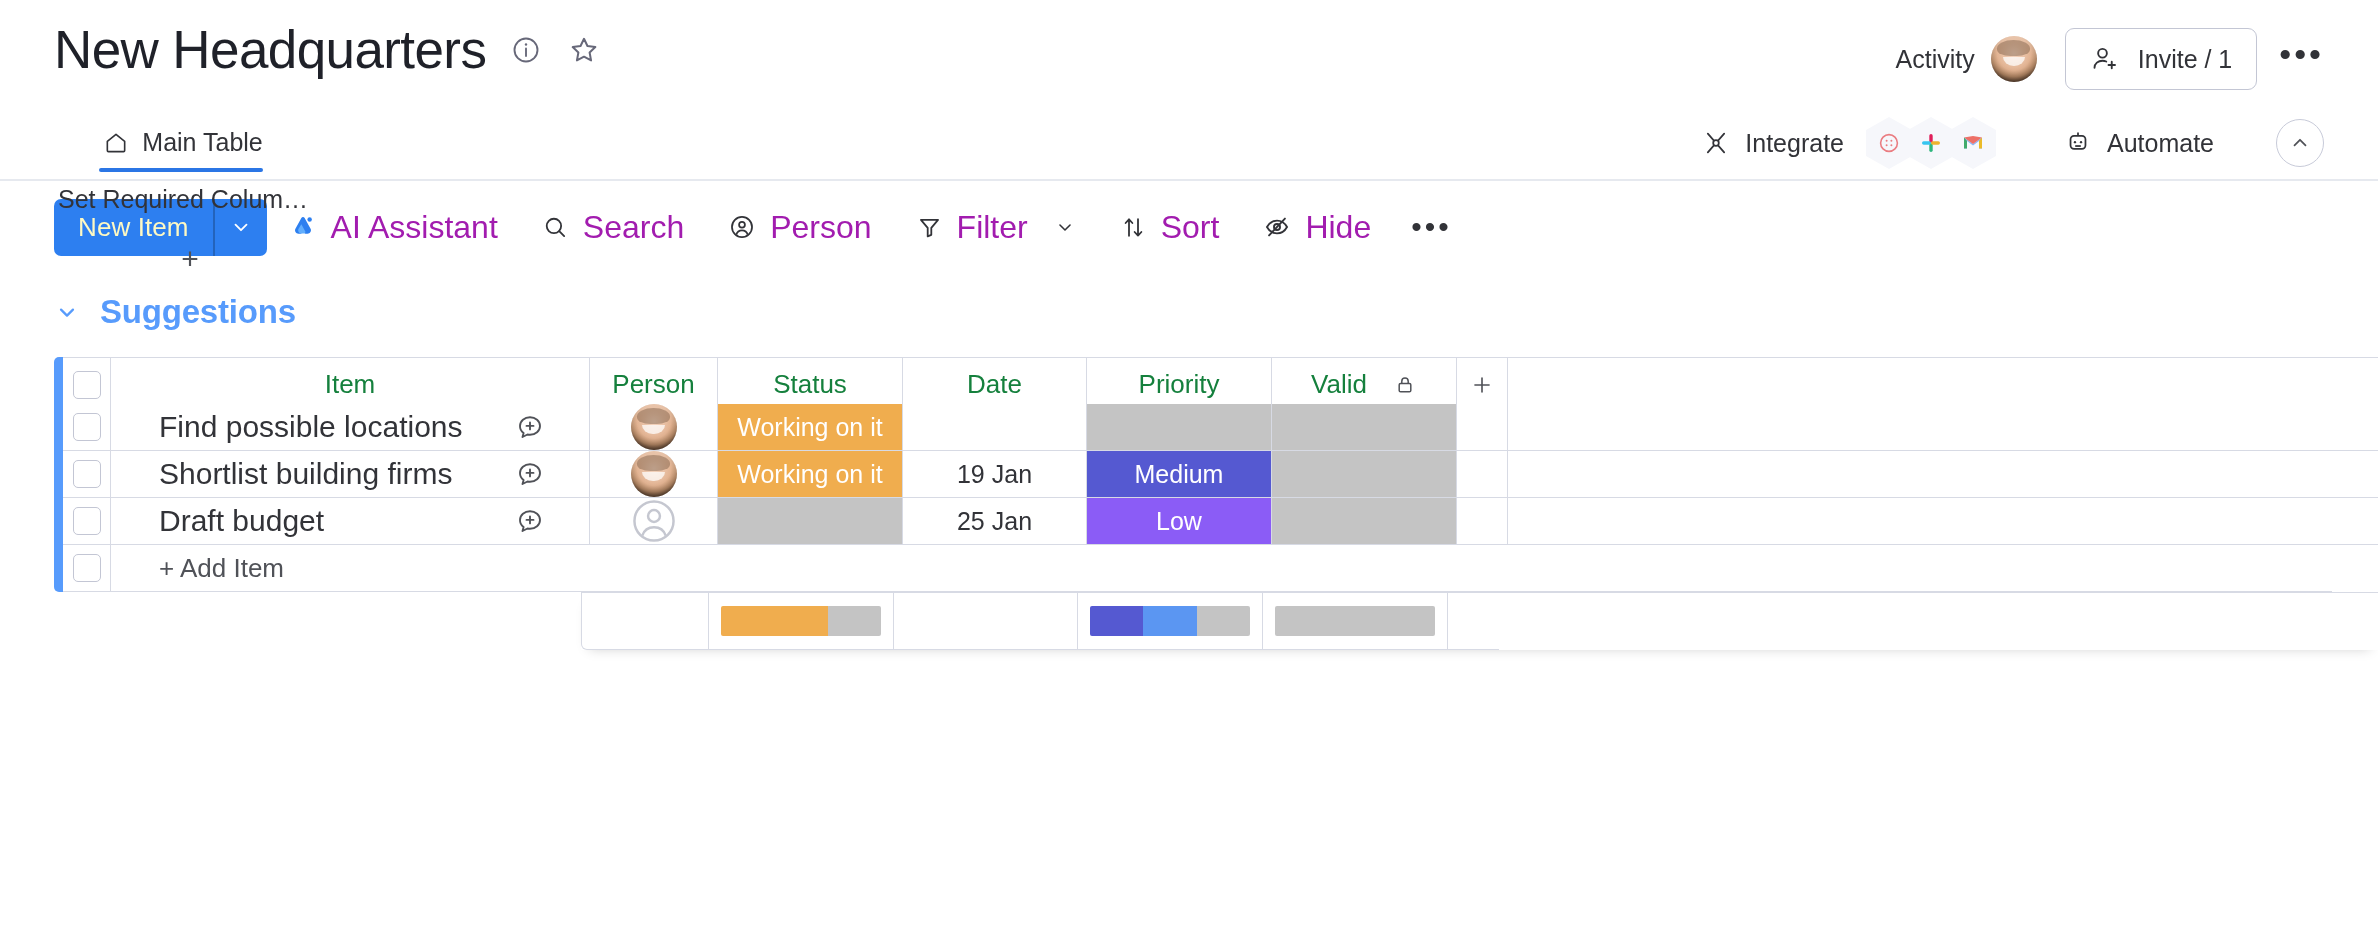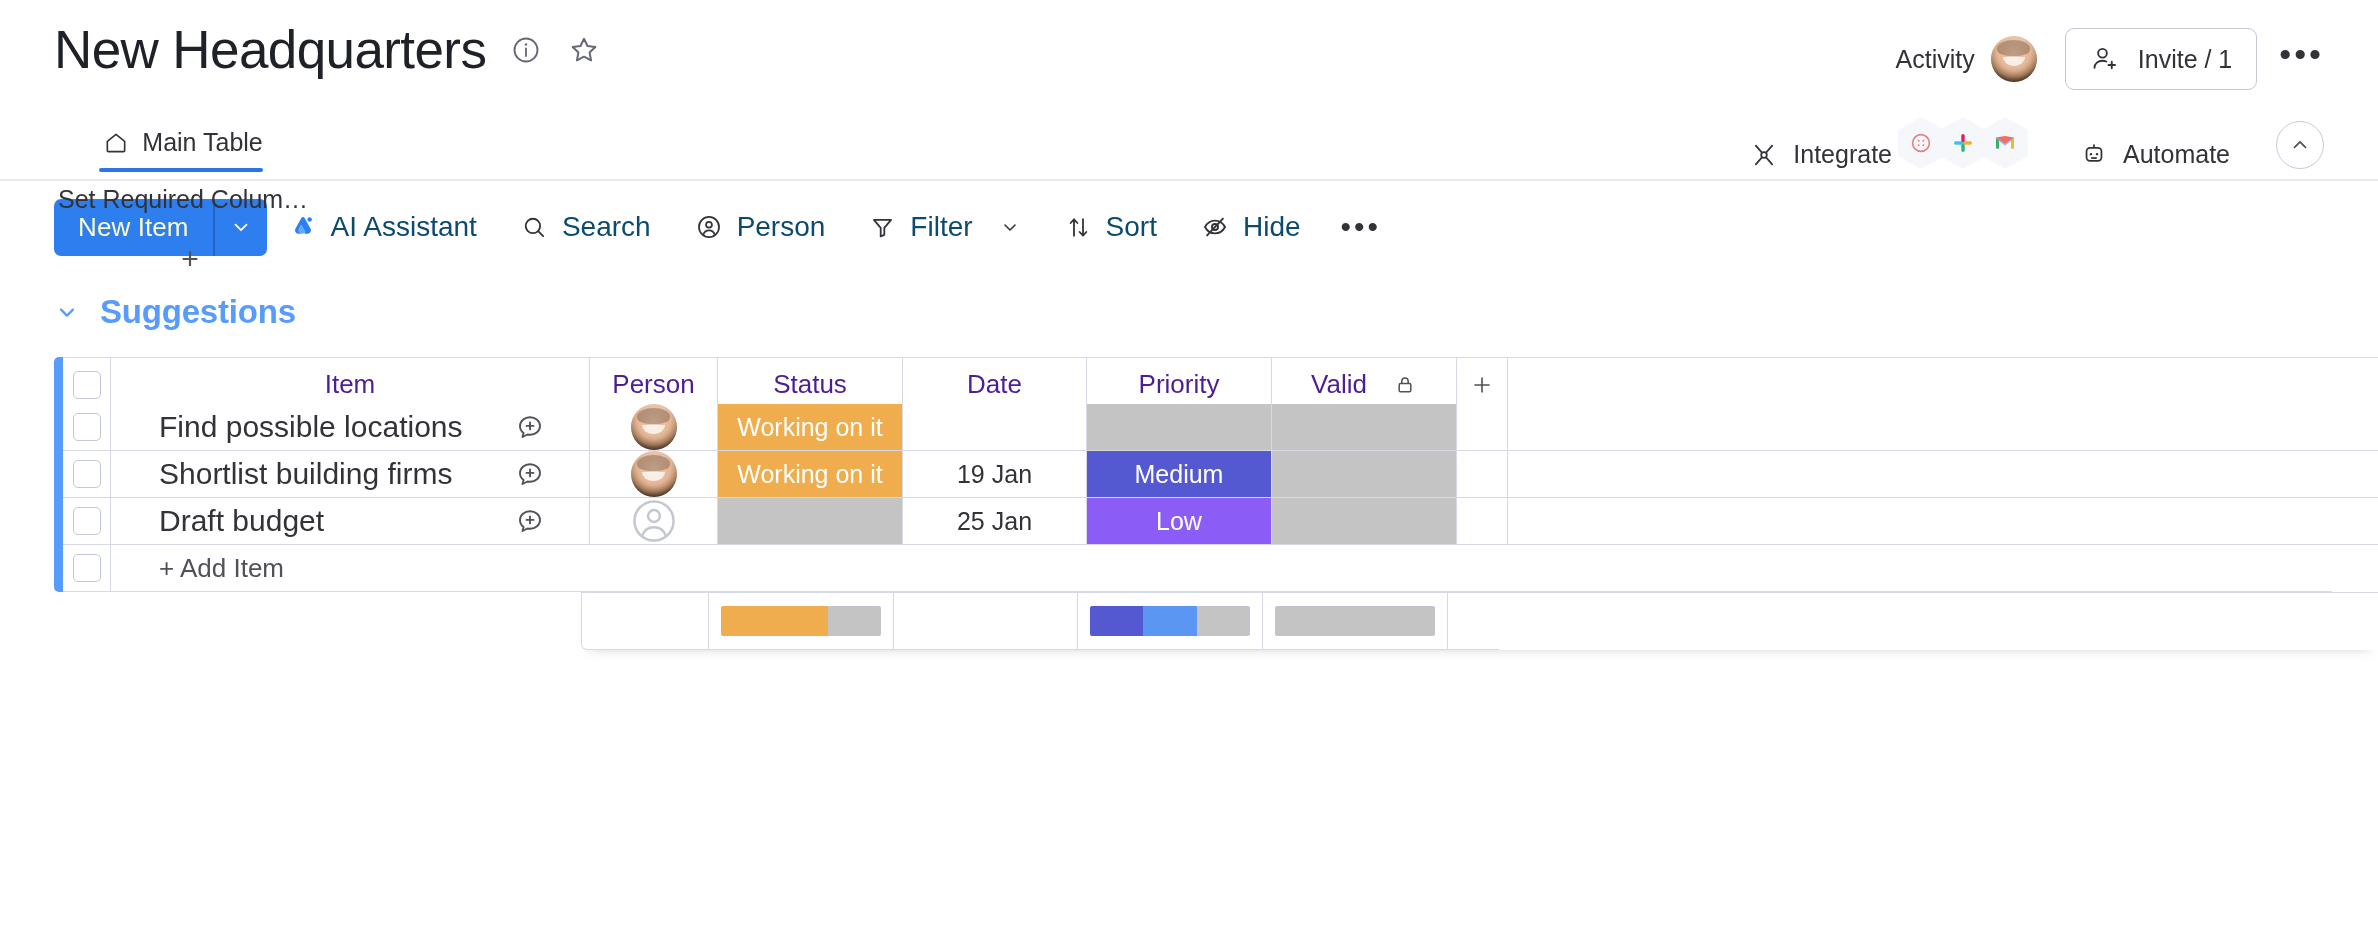--- a/index.html
+++ b/index.html
@@ -121,21 +121,21 @@
     background: #d0d4e4;
     margin: 0 18px 15px 18px;
   }
   .tab-plus {
     font-size: 30px; color: #505258;
     padding: 0 10px 16px 10px;
   }
   .tabrow-right {
     position: absolute;
     right: 54px; bottom: 10px;
-    display: flex; align-items: flex-end; gap: 0;
+    display: flex; align-items: center; gap: 16px;
   }
   .integrate {
     display: flex; align-items: center; gap: 15px;
     font-size: 25px; color: #323338;
   }
   .hexicons { display: flex; align-items: center; margin-left: 10px; }
   .hex {
     width: 46px; height: 52px;
     background: #f6f7fb;
     clip-path: polygon(50% 0%, 100% 25%, 100% 75%, 50% 100%, 0% 75%, 0% 25%);
@@ -178,22 +178,22 @@
     font-size: 26px;
     letter-spacing: .1px;
   }
   .newitem-div { width: 2px; background: rgba(0,0,0,.22); }
   .newitem-caret {
     display: flex; align-items: center; justify-content: center;
     width: 52px;
   }
   .tool {
     display: flex; align-items: center; gap: 14px;
-    font-size: 28px;
-    color: #0c4a6e;
+    font-size: 32px;
+    color: #a21caf;
     padding: 0 22px;
     height: 56px;
   }
   .tool:first-of-type { margin-left: 28px; }
   .tool-dots { font-size: 30px; letter-spacing: 3px; color: #323338; padding: 0 18px; }
 
   
   .board { padding-left: 54px; }
   .group-head {
     display: flex; align-items: center; gap: 20px;
@@ -241,21 +241,21 @@
   .w-person { width: 128px; }
   .w-status { width: 185px; }
   .w-date   { width: 184px; }
   .w-prio   { width: 185px; }
   .w-valid  { width: 185px; }
   .w-plus   { width: 51px; }
   .w-tail   { width: 893px; border-right: none; }
 
   .hdr {
     height: 55px;
-    color: #4c1d95;
+    color: #15803d;
     font-size: 26px;
     border-top: 1px solid #d7dae4;
   }
   .hdr.w-item { justify-content: center; padding-left: 0; }
   .hdr-valid { display: flex; align-items: center; gap: 26px; }
 
   .row.data { height: 47px; }
   .itemname { font-size: 30px; color: #323338; }
   .c-item-inner {
     display: flex; align-items: center; justify-content: space-between;

